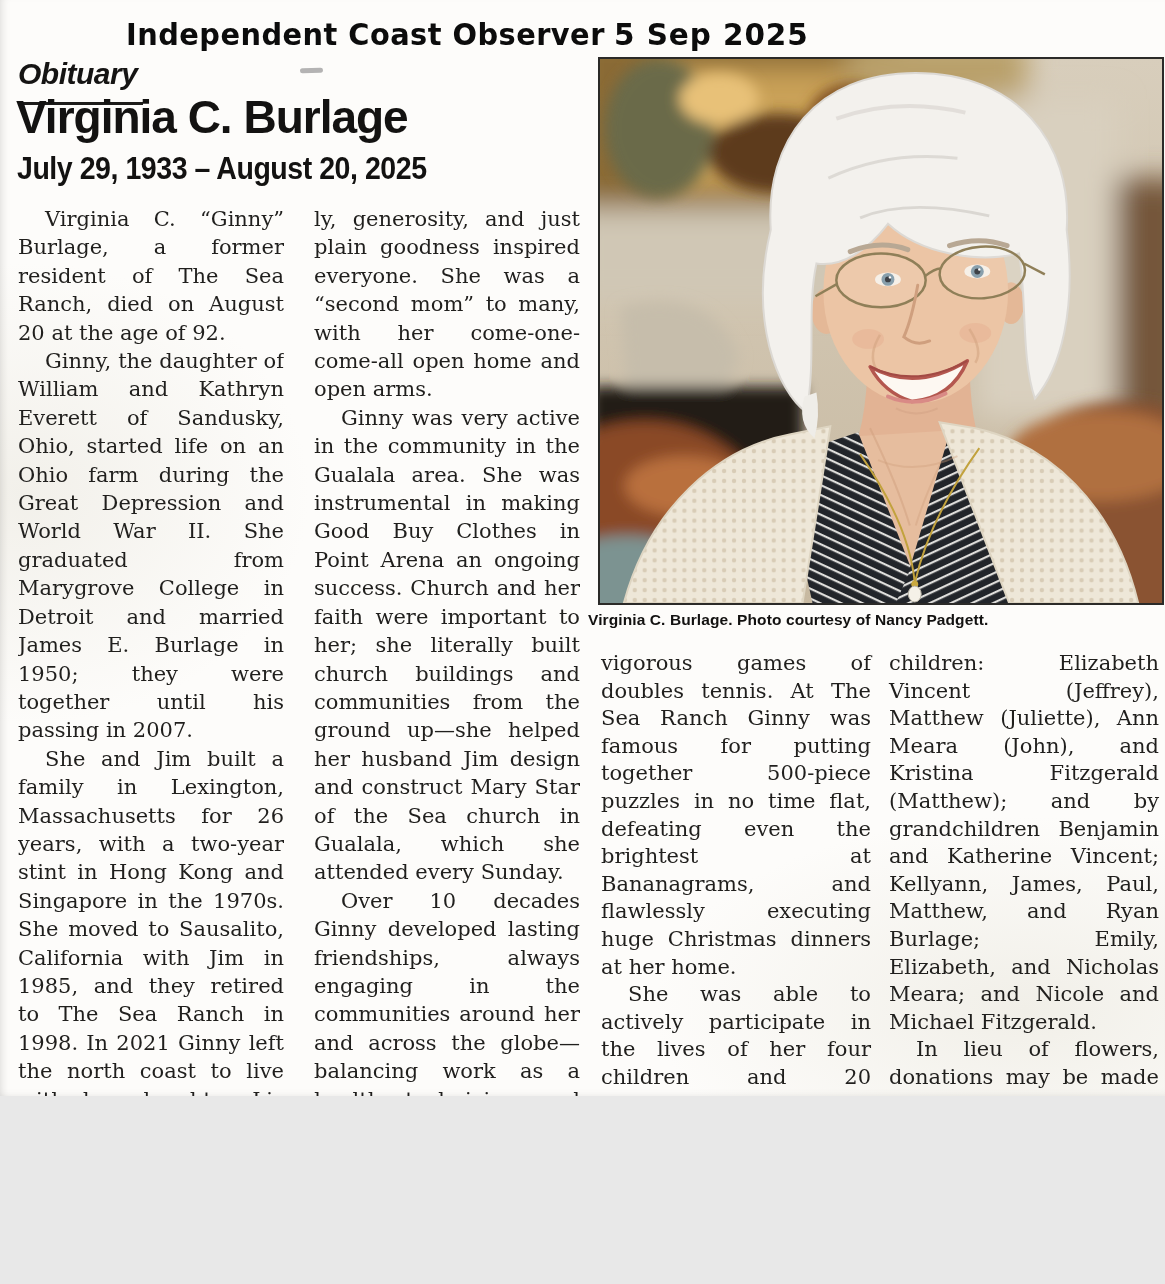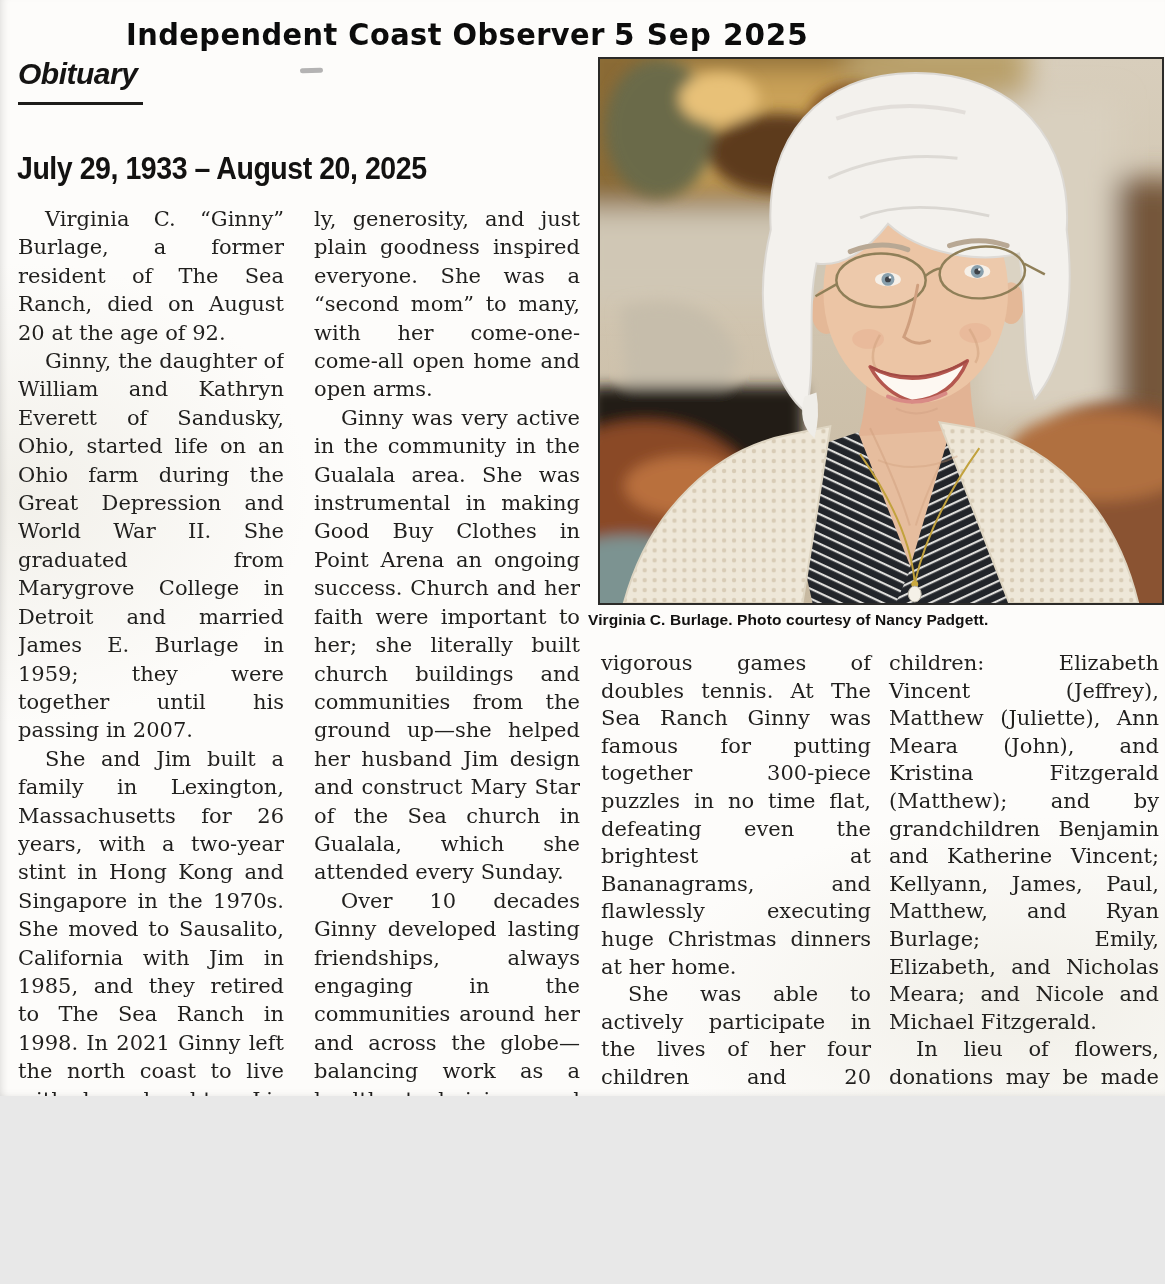--- a/index.html
+++ b/index.html
@@ -82,20 +82,21 @@
 </head>
 <body>
 
 <div class="page">
 
   <div class="abs pub">Independent Coast Observer</div>
   <div class="abs issue-date">5 Sep 2025</div>
   <div class="abs dash-artifact"></div>
 
   <div class="abs section-label">Obituary</div>
+  <h1 class="abs headline">Virginia C. Burlage</h1>
   <div class="abs life-dates">July 29, 1933 – August 20, 2025</div>
 
   <figure class="abs photo" aria-label="Smiling elderly woman with short white hair and thin wire-rimmed glasses, wearing a black-and-white striped V-neck top under a cream open-knit cardigan with a pearl pendant necklace, seated before a carved stone fireplace and gilded mirror with brown leather sofa cushions beside her.">
     <svg viewBox="0 0 566 548" preserveAspectRatio="none" role="img">
       <defs>
         <filter id="blurL" x="-40%" y="-40%" width="180%" height="180%">
             <feGaussianBlur stdDeviation="14"></feGaussianBlur>
           </filter>
         <filter id="blurS" x="-40%" y="-40%" width="180%" height="180%">
             <feGaussianBlur stdDeviation="7"></feGaussianBlur>
@@ -197,33 +198,33 @@
 
       <path d="M298,352 Q318,362 340,352" stroke="#d1a184" stroke-width="2" fill="none" opacity=".5"></path>
       <path d="M280,404 Q318,420 360,400" stroke="#cf9f7e" stroke-width="2" fill="none" opacity=".4"></path>
     </svg>
   </figure>
 
   <figcaption class="abs caption">Virginia C. Burlage. Photo courtesy of Nancy Padgett.</figcaption>
 
   <div class="abs col col-1">
     <p class="ind">Virginia C. “Ginny” Burlage, a former resident of The Sea Ranch, died on August 20 at the age of 92.</p>
-    <p class="ind">Ginny, the daughter of William and Kathryn Everett of Sandusky, Ohio, started life on an Ohio farm during the Great Depression and World War II. She graduated from Marygrove College in Detroit and married James E. Burlage in 1959; they were together until his passing in 2007.</p>
+    <p class="ind">Ginny, the daughter of William and Kathryn Everett of Sandusky, Ohio, started life on an Ohio farm during the Great Depression and World War II. She graduated from Marygrove College in Detroit and married James E. Burlage in 1950; they were together until his passing in 2007.</p>
     <p class="ind">She and Jim built a family in Lexington, Massachusetts for 26 years, with a two-year stint in Hong Kong and Singapore in the 1970s. She moved to Sausalito, California with Jim in 1985, and they retired to The Sea Ranch in 1998. In 2021 Ginny left the north coast to live with her daughter Liz and son-in-law Jeff in Chapel Hill, North Carolina.</p>
     <p class="ind">Sorrow is felt by all who knew her. Her intelligence, faith, humor, common sense, uncommon devotion to fami-</p>
   </div>
 
   <div class="abs col col-2">
     <p>ly, generosity, and just plain goodness inspired everyone. She was a “second mom” to many, with her come-one-come-all open home and open arms.</p>
     <p class="ind">Ginny was very active in the community in the Gualala area. She was instrumental in making Good Buy Clothes in Point Arena an ongoing success. Church and her faith were important to her; she literally built church buildings and communities from the ground up—she helped her husband Jim design and construct Mary Star of the Sea church in Gualala, which she attended every Sunday.</p>
     <p class="ind">Over 10 decades Ginny developed lasting friendships, always engaging in the communities around her and across the globe—balancing work as a health technician and office administrator with fun, whether it be long walks on Osprey/Walk-On Beach, exploring architectural sites across the world with Jim, or</p>
   </div>
 
   <div class="abs col col-3">
-    <p>vigorous games of doubles tennis. At The Sea Ranch Ginny was famous for putting together 300-piece puzzles in no time flat, defeating even the brightest at Bananagrams, and flawlessly executing huge Christmas dinners at her home.</p>
+    <p>vigorous games of doubles tennis. At The Sea Ranch Ginny was famous for putting together 500-piece puzzles in no time flat, defeating even the brightest at Bananagrams, and flawlessly executing huge Christmas dinners at her home.</p>
     <p class="ind">She was able to actively participate in the lives of her four children and 20 grandchildren, instilling in all of them the desire to live life to its fullest with no excuses. Her grandchildren loved her immensely and will miss her.</p>
 
   </div>
 
   <div class="abs col col-4">
     <p>children: Elizabeth Vincent (Jeffrey), Matthew (Juliette), Ann Meara (John), and Kristina Fitzgerald (Matthew); and by grandchildren Benjamin and Katherine Vincent; Kellyann, James, Paul, Matthew, and Ryan Burlage; Emily, Elizabeth, and Nicholas Meara; and Nicole and Michael Fitzgerald.</p>
     <p class="ind"><span>In lieu of flowers, donations may be made to Good Buy Clothes, P.O. Box 93, Point Arena, CA 95468, or Book Harvest, 3229 University Drive, Durham, NC 27707, </span><span class="site">bookharvest.org.</span></p>
   </div>
 
   <div class="abs cutoff" style="left:18px;width:266px"></div>

